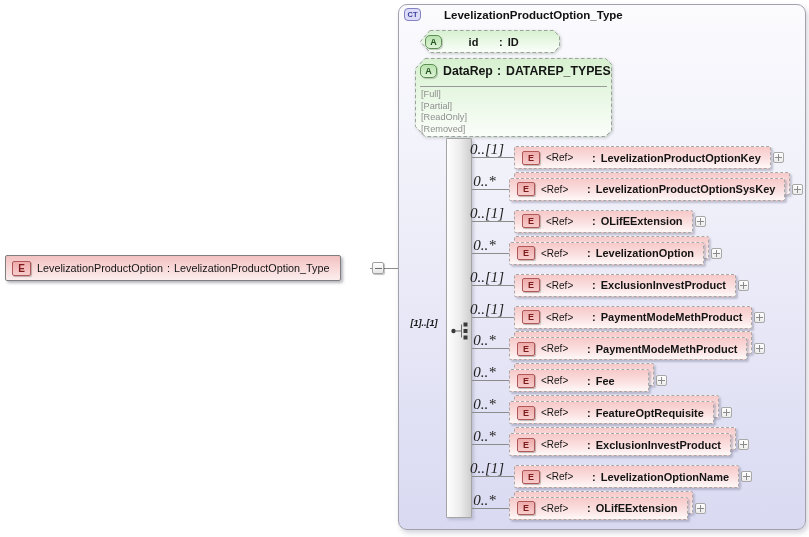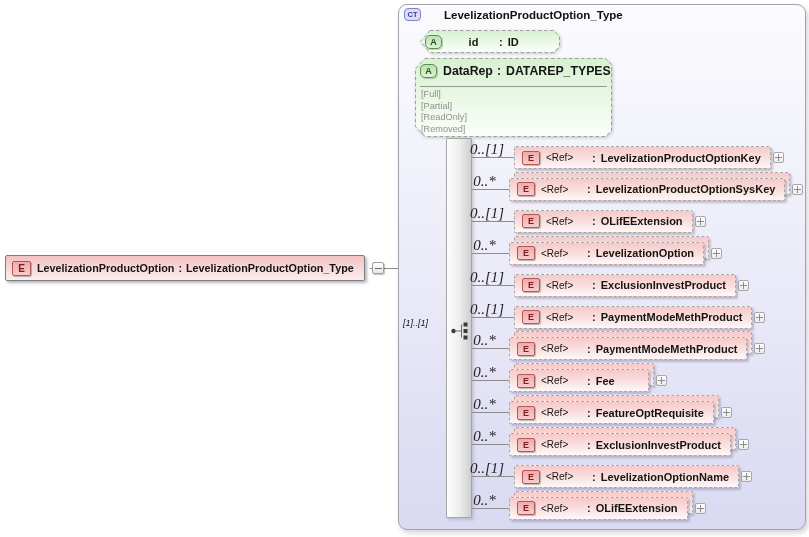--- a/index.html
+++ b/index.html
@@ -14,21 +14,21 @@
 
   
   .root-el{
     position:absolute;left:5px;top:255px;height:26px;box-sizing:border-box;
     display:inline-flex;align-items:center;padding:0 10px 0 6px;
     border:1px solid #7f7f7f;border-radius:2px;
     background:linear-gradient(180deg,#f3c1c1 0%,#f9dcdc 60%,#fceeee 100%);
     box-shadow:2px 2px 3px rgba(90,90,110,.45);
     white-space:nowrap;z-index:3;
   }
-  .root-el .txt{font-weight:bold;font-size:10.8px;}
+  .root-el .txt{font-weight:normal;font-size:10.8px;}
   .sep{margin:0 4px;font-weight:bold;}
 
   
   .ebadge{
     flex:none;width:16px;height:12px;margin-right:6px;
     border:1px solid #b05858;border-radius:2px;
     background:linear-gradient(180deg,#efabab 0%,#f8cccc 100%);
     color:#7c1c1c;font-weight:bold;font-size:9px;line-height:12px;text-align:center;
     box-shadow:1px 1px 1px rgba(0,0,0,.25);
   }
@@ -93,22 +93,22 @@
 
   
   .seqbar{
     position:absolute;left:446px;top:138px;width:26px;height:380px;box-sizing:border-box;
     border:1px solid #a5a5a5;border-radius:1px;
     background:linear-gradient(90deg,#fefefe 0%,#ececec 55%,#cfcfcf 100%);
     box-shadow:2px 2px 3px rgba(120,120,140,.3);z-index:2;
   }
   .seq-icon{position:absolute;left:450px;top:322px;z-index:3;}
   .seq-card{
-    position:absolute;left:403px;top:318px;width:42px;text-align:left;
-    font-style:italic;font-weight:normal;font-size:9px;color:#141414;z-index:3;white-space:nowrap;
+    position:absolute;left:403px;top:318px;width:42px;text-align:center;
+    font-style:italic;font-weight:bold;font-size:9px;color:#141414;z-index:3;white-space:nowrap;
   }
 
   
   .row{position:absolute;left:472px;height:23px;display:flex;align-items:center;z-index:3;}
   .conn{flex:none;width:42px;height:1px;background:#8c8c8c;}
   .row.multi .conn{width:37px;}
   .card{
     position:absolute;left:-10px;top:-5px;width:50px;text-align:center;
     font-style:italic;font-size:15px;color:#222222;white-space:nowrap;font-family:Liberation Serif, serif;
   }

